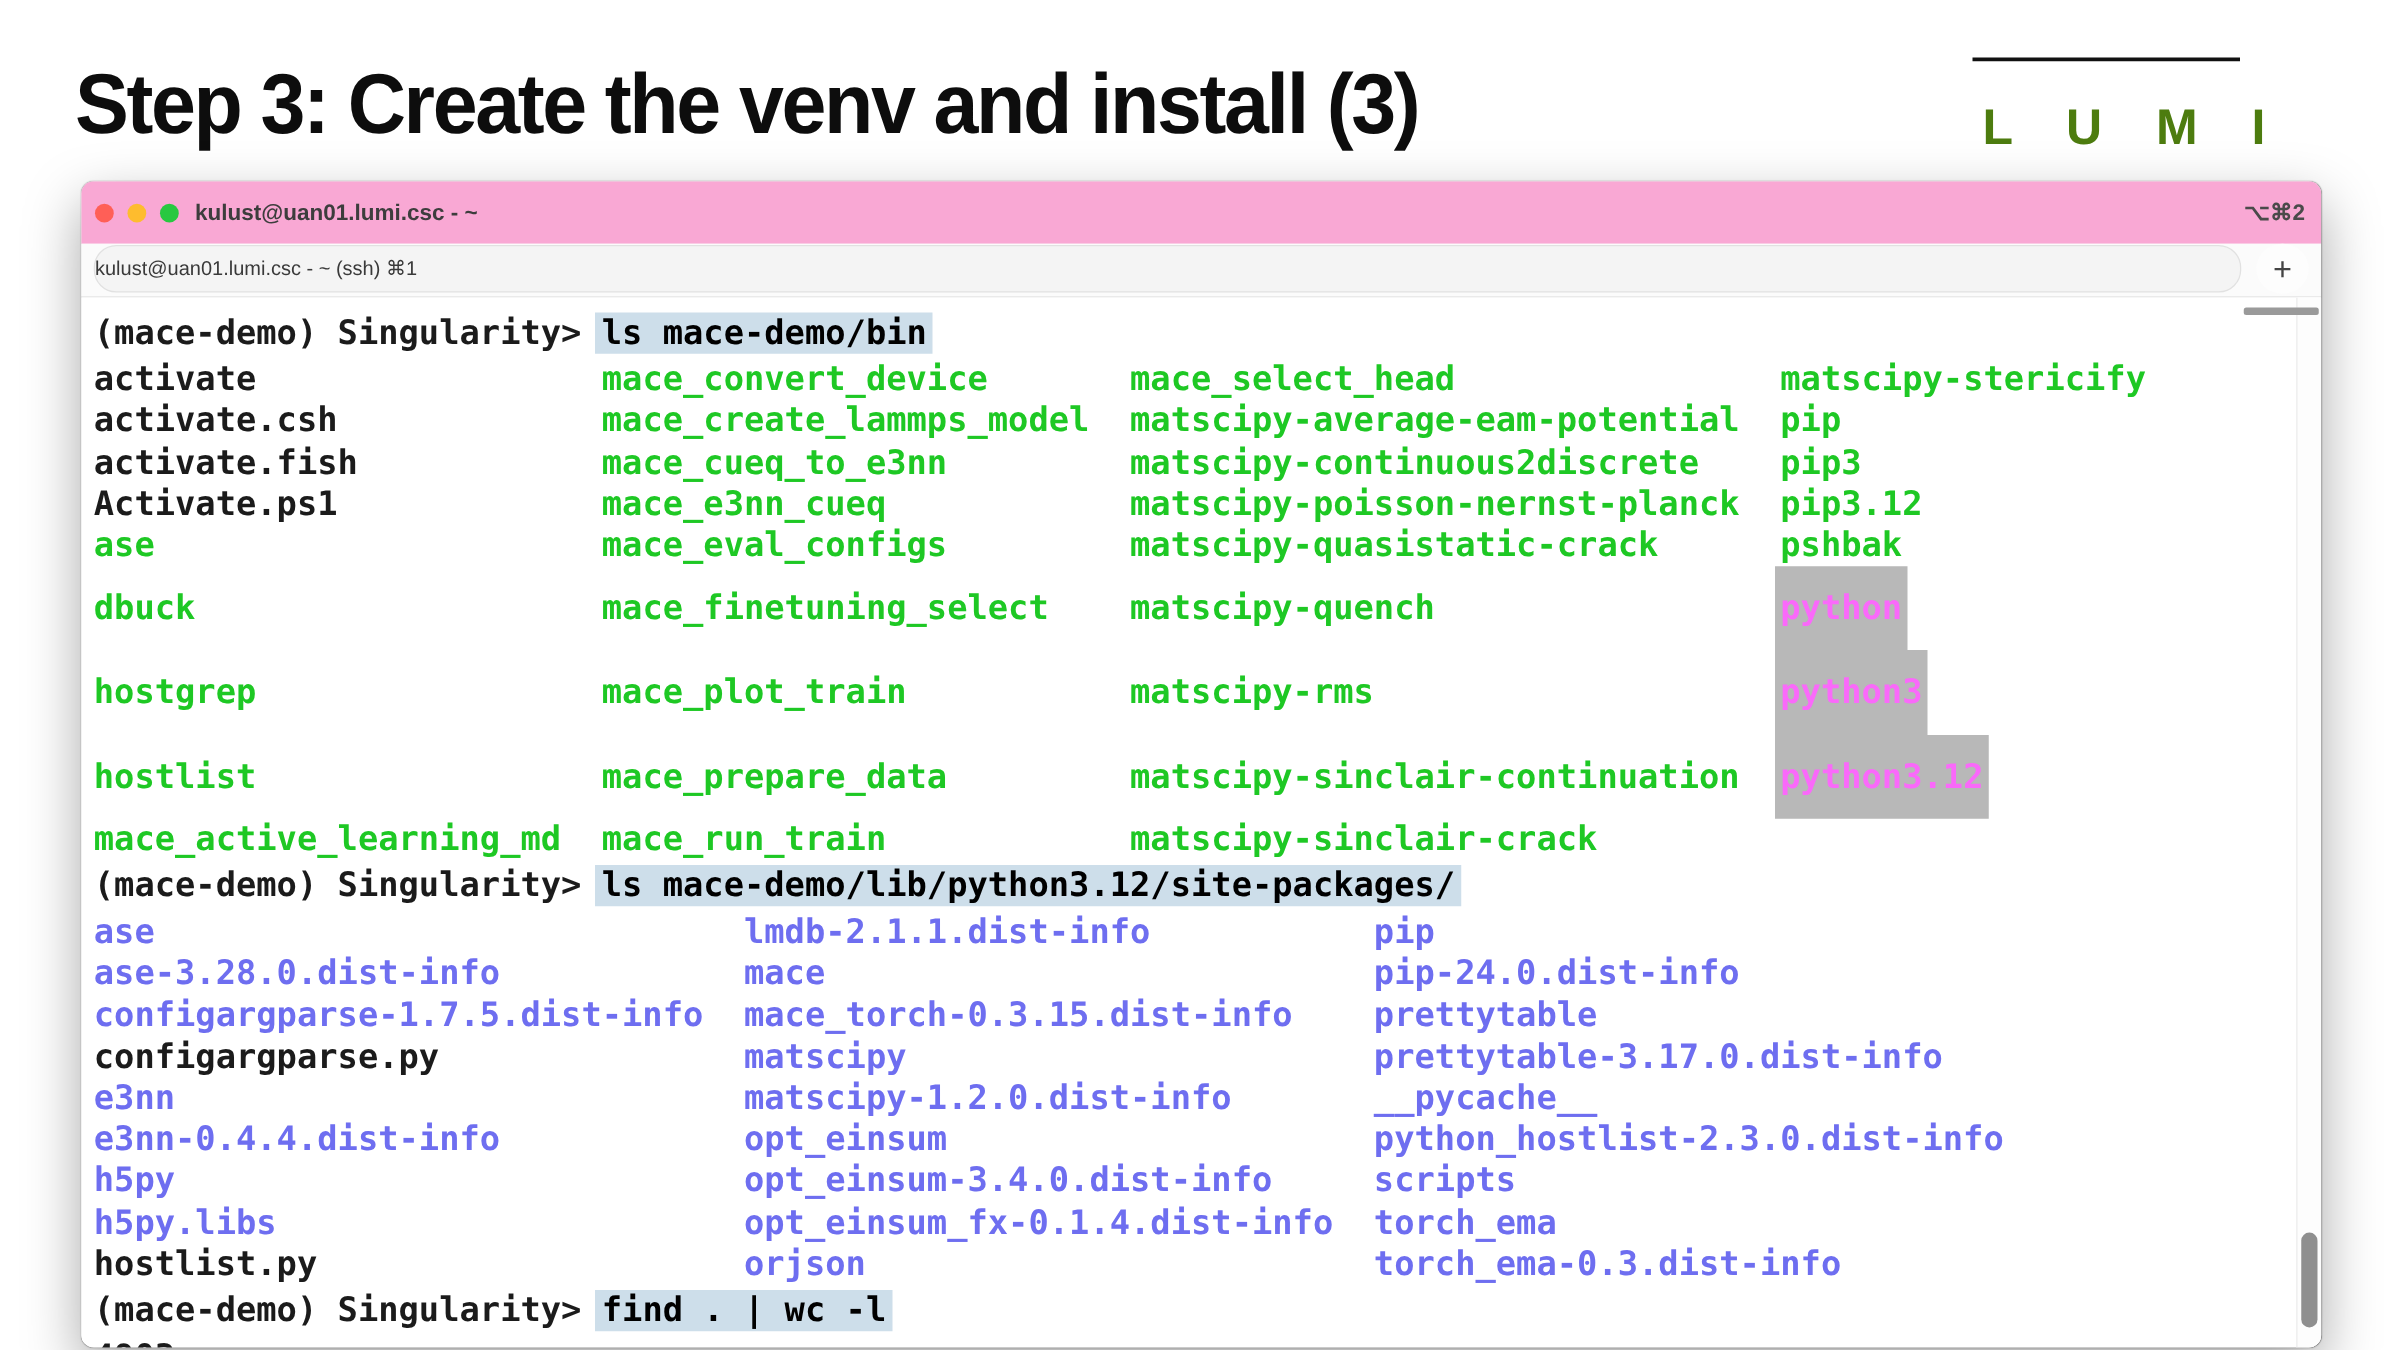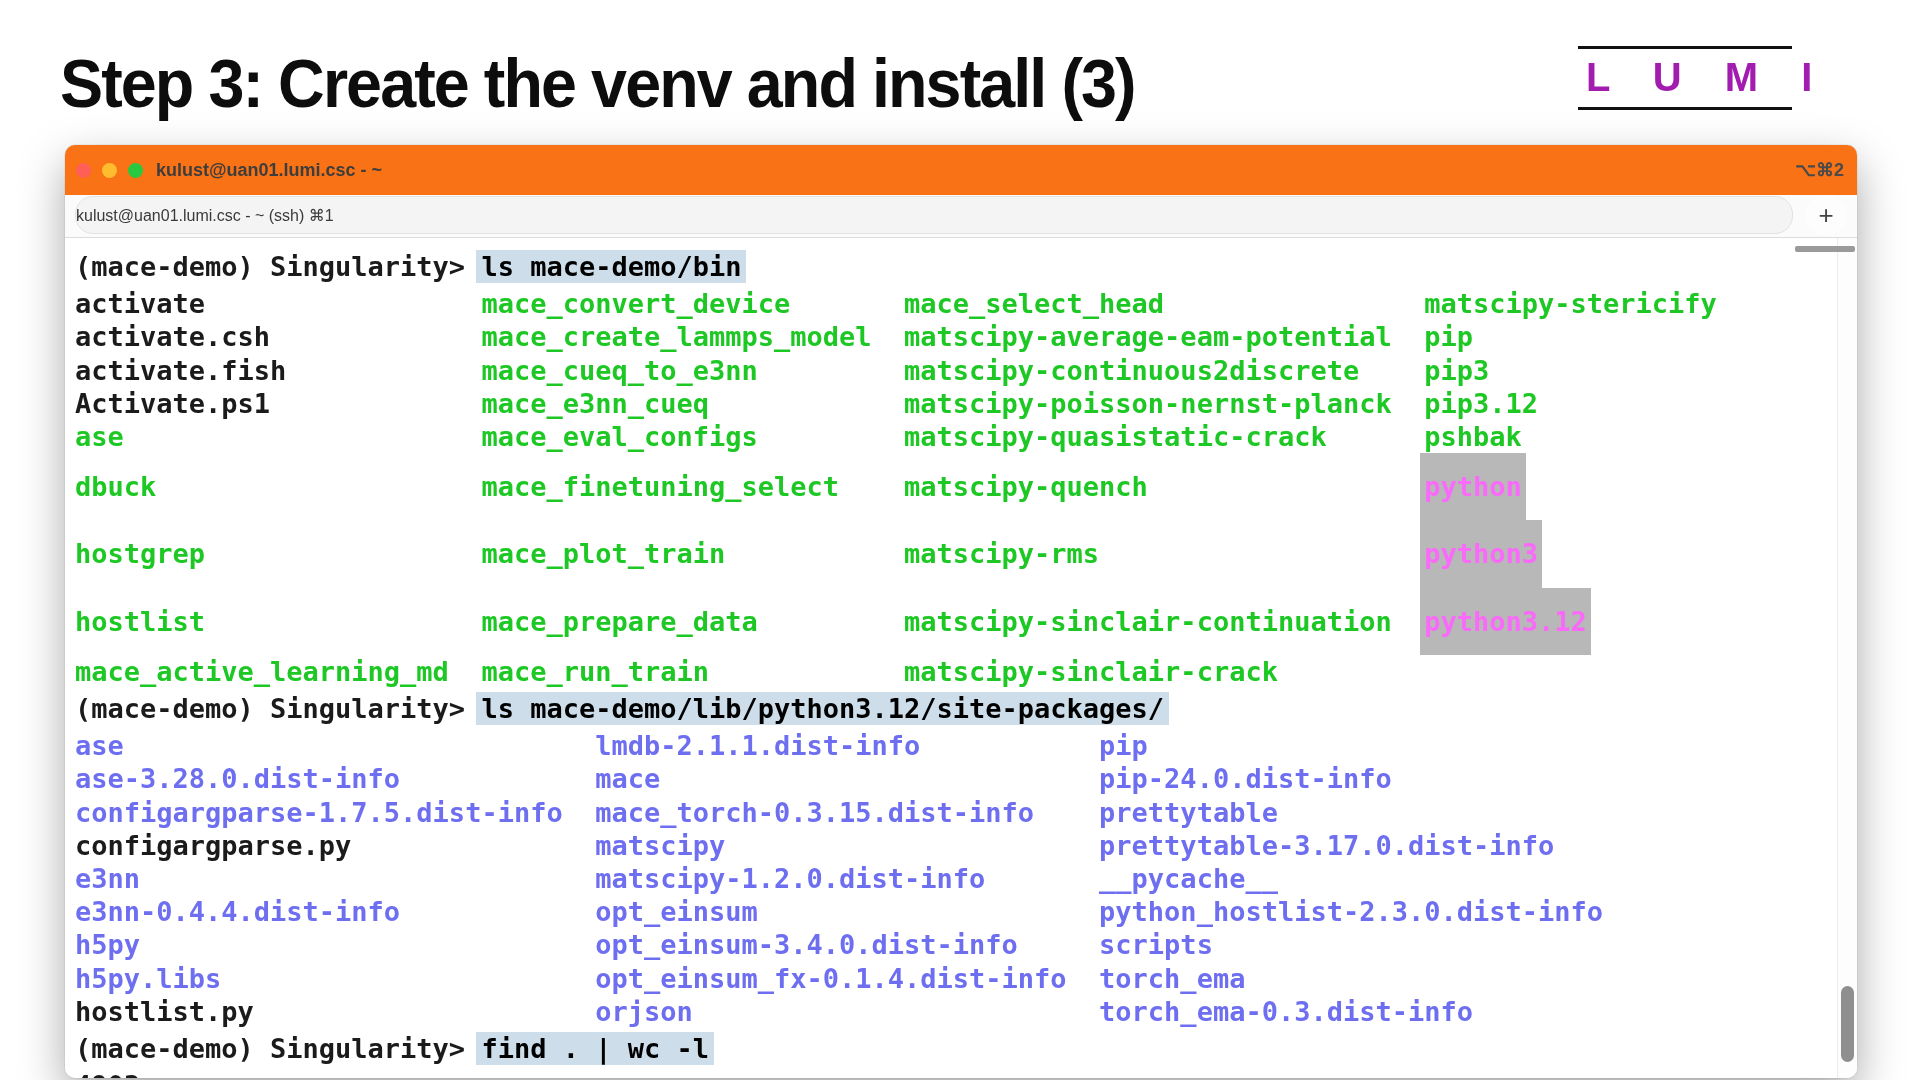--- a/index.html
+++ b/index.html
@@ -11,31 +11,31 @@
   .slide-title{
     position:absolute;left:60px;top:44px;
     font-size:68px;font-weight:bold;color:#0d0d0d;letter-spacing:-2px;
     transform:scaleX(0.95);transform-origin:left top;white-space:nowrap;
   }
   .lumi-logo{
     position:absolute;left:1578px;top:46px;width:214px;text-align:center;
   }
   .lumi-logo .bar{height:3px;background:#111;}
   .lumi-logo .letters{
-    font-size:40px;font-weight:bold;color:#a21caf;letter-spacing:16px;
-    padding:4px 0 6px 8px;line-height:48px;white-space:nowrap;
+    font-size:40px;font-weight:bold;color:#4d7c0f;letter-spacing:16px;
+    padding:4px 0 20px 8px;line-height:48px;white-space:nowrap;margin-top:25px;
   }
   
   .window{
     position:absolute;left:65px;top:145px;width:1792px;height:933px;
     background:#fff;border-radius:10px;
     box-shadow:0 0 1px rgba(0,0,0,.45), 0 18px 45px rgba(0,0,0,.34);
     overflow:hidden;
   }
-  .titlebar{position:relative;height:50px;background:#f97316;}
+  .titlebar{position:relative;height:50px;background:#f9a8d4;}
   .traffic{position:absolute;top:18px;width:15px;height:15px;border-radius:50%;}
   .tl-red{left:11px;background:var(--tl-red);}
   .tl-yellow{left:37px;background:var(--tl-yellow);}
   .tl-green{left:63px;background:var(--tl-green);}
   .win-title{
     position:absolute;left:91px;top:15px;font-size:18px;font-weight:bold;color:#3d3d3d;
   }
   .win-shortcut{
     position:absolute;right:13px;top:14px;font-size:18px;font-weight:bold;color:#4a4a4a;
   }

